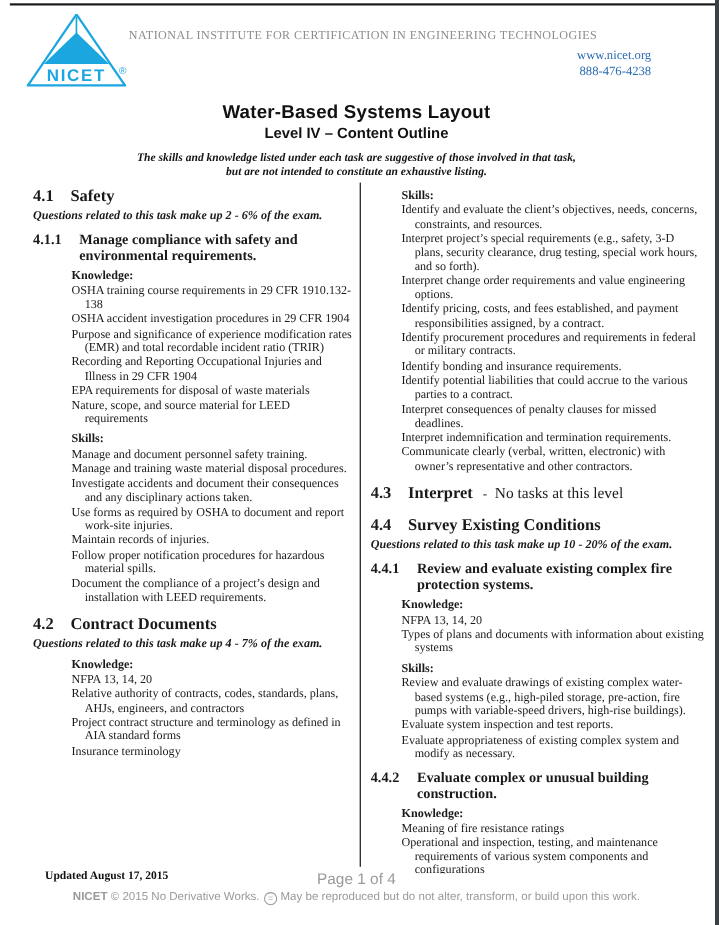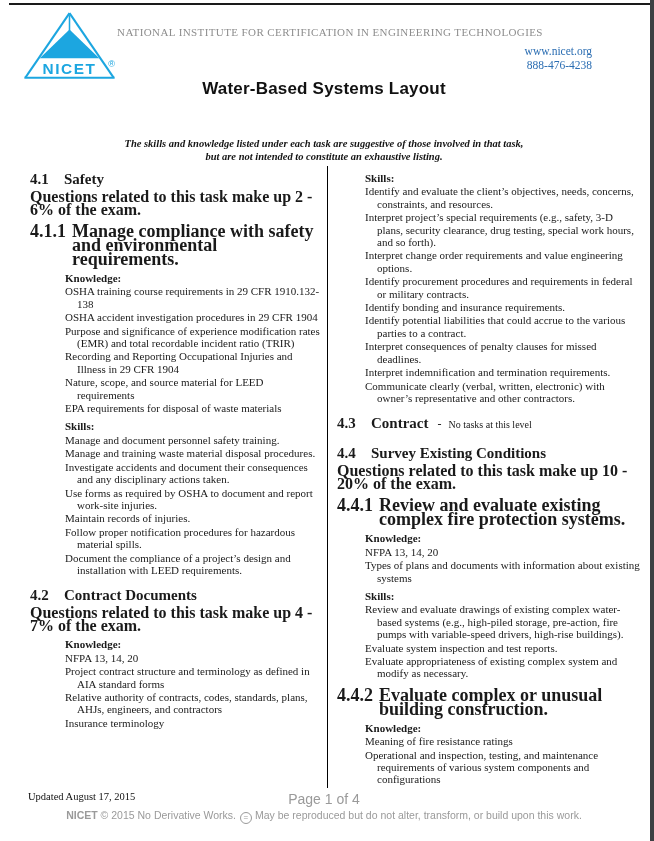--- a/index.html
+++ b/index.html
@@ -10,50 +10,50 @@
   .top-rule { position:absolute; left:9px; right:4px; top:3px; height:2px; background:#1a1a1a; }
   .edge-strip { position:absolute; right:0; top:0; width:4px; height:841px; background:#3d4043; }
 
   
   .logo { position:absolute; left:22px; top:10px; }
   .org-name {
     position:absolute; left:110px; top:26px; width:440px; text-align:center;
     font-size:11px; letter-spacing:0.4px; color:#8d8d8d; white-space:nowrap;
   }
   .contact { position:absolute; right:62px; top:44px; text-align:right; color:#2a6db2; font-size:11.5px; line-height:14px; }
-  .doc-title { position:absolute; left:0; top:79px; width:648px; margin:0; text-align:center;
+  .doc-title { position:absolute; left:0; top:92px; width:648px; margin:0; text-align:center;
     font-family:"Liberation Sans", sans-serif; font-size:17px; font-weight:bold; letter-spacing:0.2px; color:#111; }
   .doc-subtitle { position:absolute; left:0; top:113px; width:648px; margin:0; text-align:center;
     font-family:"Liberation Sans", sans-serif; font-size:13.5px; font-weight:bold; color:#111; }
   .intro { position:absolute; left:0; top:137px; width:648px; text-align:center;
     font-style:italic; font-weight:bold; font-size:10.5px; line-height:13px; color:#141414; }
 
   
   .col { position:absolute; top:170px; height:624px; overflow:hidden; }
   .col-left  { left:28px;  width:292px; padding-left:2px; }
   .col-right { left:335px; width:303px; padding-left:2px; }
   .divider { position:absolute; left:327px; top:166px; width:1px; height:622px; background:#000; }
 
   .section { display:flex; align-items:baseline; font-weight:bold; font-size:15px; line-height:18px; margin-top:10px; margin-bottom:1px; }
   .section:first-child { margin-top:0; }
   .snum { flex:none; width:34px; }
   .snote-dash { font-weight:normal; font-size:12px; margin:0 7px 0 9px; }
-  .snote { font-weight:normal; font-size:10px; }
-  .qnote { font-weight:bold; font-size:16px; line-height:13px; margin-top:2px; }
-  .task { display:flex; font-weight:bold; font-size:18px; line-height:14px; margin-top:8px; }
+  .snote { font-weight:normal; font-size:14px; }
+  .qnote { font-weight:bold; font-style:italic; font-size:11px; line-height:13px; margin-top:2px; }
+  .task { display:flex; font-weight:bold; font-size:13px; line-height:14px; margin-top:8px; }
   .tnum { flex:none; width:42px; }
   .ttitle { flex:1; }
   .list-label { font-weight:bold; font-size:11px; line-height:12.4px; margin-top:6px; }
   .item { font-size:11px; line-height:12.4px; margin-top:1px; padding-left:12px; text-indent:-12px; }
   .col-left  .list-label, .col-left  .item { margin-left:35px; }
   .col-right .list-label, .col-right .item { margin-left:28px; }
   .col-right .list-label:first-child { margin-top:2px; }
 
   
-  .updated { position:absolute; left:28px; top:791px; font-weight:normal; font-size:10.5px; color:#111; }
+  .updated { position:absolute; left:41px; top:791px; font-weight:bold; font-size:10.5px; color:#111; }
   .pagenum { position:absolute; left:0; top:791px; width:648px; text-align:center;
     font-family:"Liberation Sans", sans-serif; font-size:14px; color:#9a9a9a; }
   .copyright { position:absolute; left:0; top:809px; width:648px; text-align:center;
     font-family:"Liberation Sans", sans-serif; font-size:10.5px; color:#9a9a9a; }
   .copyright .brand { font-weight:bold; }
   .nd-icon { display:inline-block; width:10px; height:10px; border:1px solid #9a9a9a; border-radius:50%;
     font-size:8px; line-height:10px; text-align:center; vertical-align:-1px; margin:0 3px 0 4px; color:#9a9a9a; }
 </style>
 </head>
 <body>
@@ -73,20 +73,21 @@
   </svg>
 
   <div class="org-name">NATIONAL INSTITUTE FOR CERTIFICATION IN ENGINEERING TECHNOLOGIES</div>
 
   <div class="contact">
     <div>www.nicet.org</div>
     <div>888-476-4238</div>
   </div>
 
   <h1 class="doc-title">Water-Based Systems Layout</h1>
+  <h2 class="doc-subtitle">Level IV – Content Outline</h2>
 
   <div class="intro">
     <div>The skills and knowledge listed under each task are suggestive of those involved in that task,</div>
     <div>but are not intended to constitute an exhaustive listing.</div>
   </div>
 
   <div id="col-left" class="col col-left">
       <div class="section">
         <span class="snum">4.1</span>
         <span class="stitle">Safety</span>
@@ -94,56 +95,57 @@
       <div class="qnote">Questions related to this task make up 2 - 6% of the exam.</div>
       <div class="task">
         <span class="tnum">4.1.1</span>
         <span class="ttitle">Manage compliance with safety and environmental requirements.</span>
       </div>
       <div class="list-label">Knowledge:</div>
       <div class="item">OSHA training course requirements in 29 CFR 1910.132-138</div>
       <div class="item">OSHA accident investigation procedures in 29 CFR 1904</div>
       <div class="item">Purpose and significance of experience modification rates (EMR) and total recordable incident ratio (TRIR)</div>
       <div class="item">Recording and Reporting Occupational Injuries and Illness in 29 CFR 1904</div>
+      <div class="item">EPA requirements for disposal of waste materials</div>
       <div class="item">Nature, scope, and source material for LEED requirements</div>
-      <div class="item">EPA requirements for disposal of waste materials</div>
       <div class="list-label">Skills:</div>
       <div class="item">Manage and document personnel safety training.</div>
       <div class="item">Manage and training waste material disposal procedures.</div>
       <div class="item">Investigate accidents and document their consequences and any disciplinary actions taken.</div>
       <div class="item">Use forms as required by OSHA to document and report work-site injuries.</div>
       <div class="item">Maintain records of injuries.</div>
       <div class="item">Follow proper notification procedures for hazardous material spills.</div>
       <div class="item">Document the compliance of a project’s design and installation with LEED requirements.</div>
       <div class="section">
         <span class="snum">4.2</span>
         <span class="stitle">Contract Documents</span>
       </div>
       <div class="qnote">Questions related to this task make up 4 - 7% of the exam.</div>
       <div class="list-label">Knowledge:</div>
       <div class="item">NFPA 13, 14, 20</div>
+      <div class="item">Relative authority of contracts, codes, standards, plans, AHJs, engineers, and contractors</div>
       <div class="item">Project contract structure and terminology as defined in AIA standard forms</div>
-      <div class="item">Relative authority of contracts, codes, standards, plans, AHJs, engineers, and contractors</div>
       <div class="item">Insurance terminology</div>
     </div>
   <div class="divider"></div>
   <div id="col-right" class="col col-right">
       <div class="list-label">Skills:</div>
       <div class="item">Identify and evaluate the client’s objectives, needs, concerns, constraints, and resources.</div>
       <div class="item">Interpret project’s special requirements (e.g., safety, 3-D plans, security clearance, drug testing, special work hours, and so forth).</div>
       <div class="item">Interpret change order requirements and value engineering options.</div>
+      <div class="item">Identify pricing, costs, and fees established, and payment responsibilities assigned, by a contract.</div>
       <div class="item">Identify procurement procedures and requirements in federal or military contracts.</div>
       <div class="item">Identify bonding and insurance requirements.</div>
       <div class="item">Identify potential liabilities that could accrue to the various parties to a contract.</div>
       <div class="item">Interpret consequences of penalty clauses for missed deadlines.</div>
       <div class="item">Interpret indemnification and termination requirements.</div>
       <div class="item">Communicate clearly (verbal, written, electronic) with owner’s representative and other contractors.</div>
       <div class="section">
         <span class="snum">4.3</span>
-        <span class="stitle">Contract</span>
+        <span class="stitle">Interpret</span>
         <span class="snote-dash">-</span>
         <span class="snote">No tasks at this level</span>
       </div>
       <div class="section">
         <span class="snum">4.4</span>
         <span class="stitle">Survey Existing Conditions</span>
       </div>
       <div class="qnote">Questions related to this task make up 10 - 20% of the exam.</div>
       <div class="task">
         <span class="tnum">4.4.1</span>

